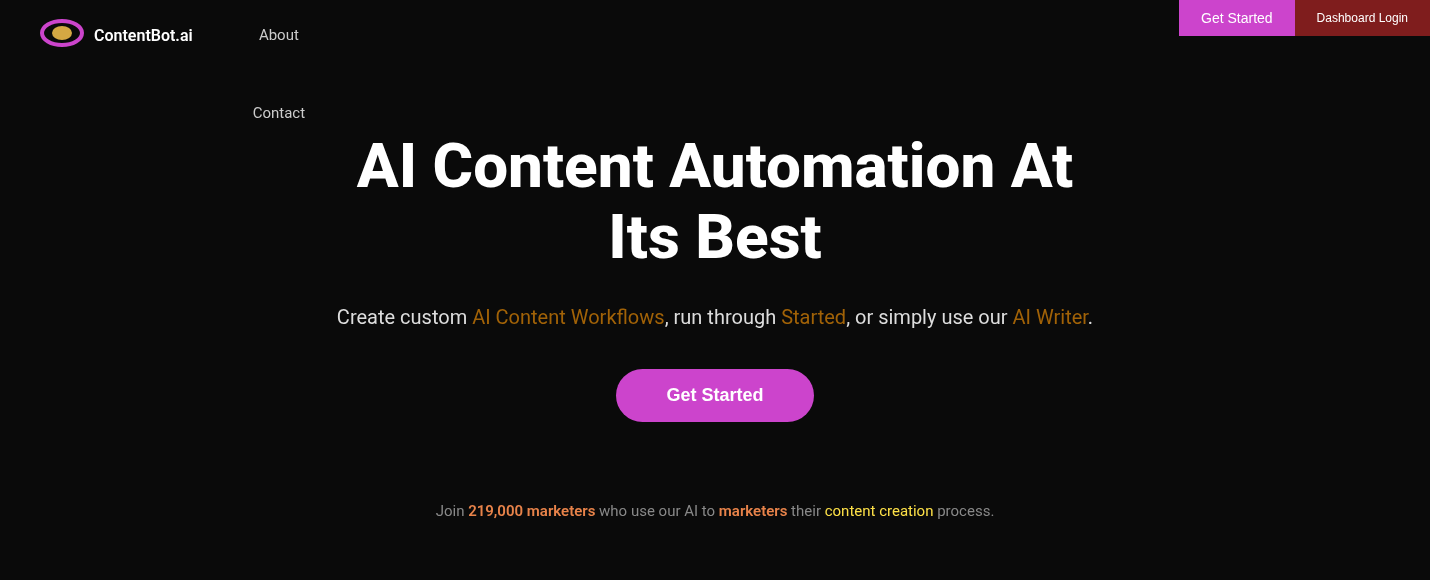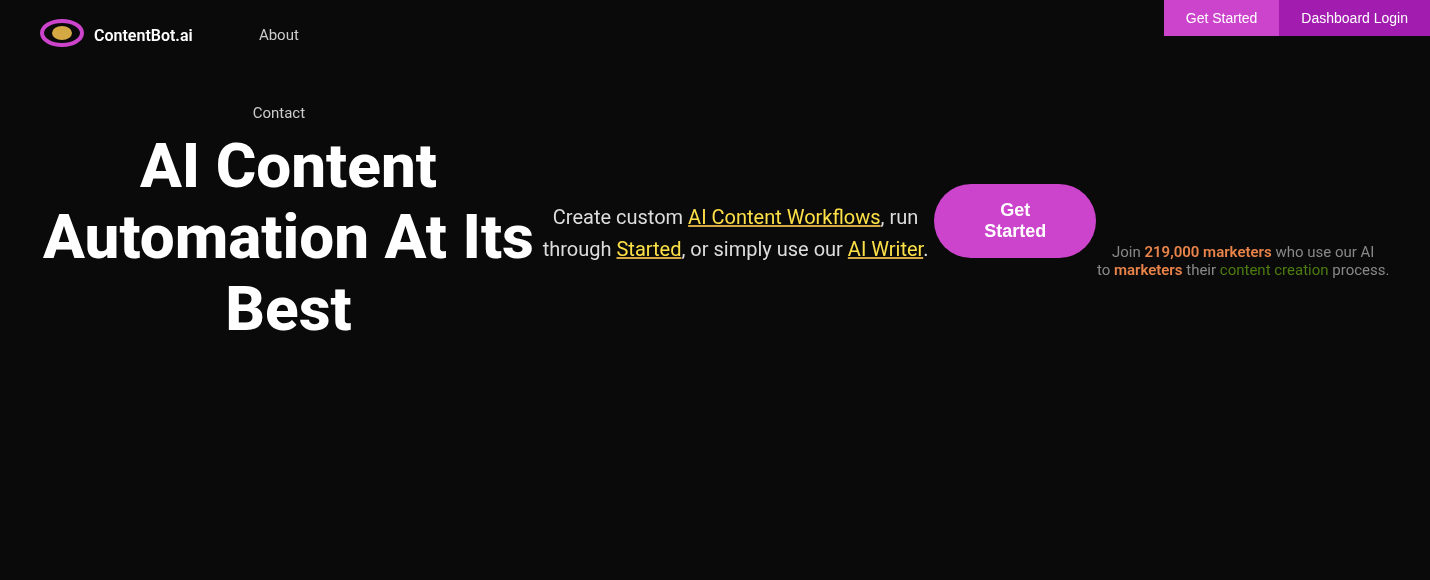--- a/index.html
+++ b/index.html
@@ -69,33 +69,34 @@
       color: #ffffff;
       border: none;
       padding: 8px 22px;
       font-size: 14px;
       font-weight: 500;
       cursor: pointer;
       height: 36px;
     }
 
     .btn-dashboard-login {
-      background-color: #a21caf;
+      background-color: #7f1d1d;
       color: #ffffff;
       border: none;
       padding: 8px 22px;
-      font-size: 14px;
+      font-size: 12px;
       font-weight: 500;
       cursor: pointer;
       height: 36px;
       white-space: nowrap;
     }
 
     .hero {
       display: flex;
+      flex-direction: column;
       align-items: center;
       justify-content: center;
       padding: 60px 40px 40px;
       text-align: center;
     }
 
     .hero-title {
       font-size: 62px;
       font-weight: 800;
       color: #ffffff;
@@ -105,23 +106,22 @@
     }
 
     .hero-subtitle {
       font-size: 20px;
       color: #dddddd;
       margin-bottom: 36px;
       line-height: 1.6;
     }
 
     .hero-subtitle .underline-link {
-      text-decoration: underline;
       text-decoration-color: #d4a843;
-      color: #fde047;
+      color: #a16207;
       cursor: pointer;
     }
 
     .btn-get-started-hero {
       background-color: #cc44cc;
       color: #ffffff;
       border: none;
       padding: 16px 50px;
       font-size: 18px;
       font-weight: 600;
@@ -135,21 +135,21 @@
       color: #888888;
       margin-top: 20px;
     }
 
     .social-proof .highlight-orange {
       color: #e8834a;
       font-weight: 600;
     }
 
     .social-proof .highlight-teal {
-      color: #4d7c0f;
+      color: #fde047;
     }
 
     
     .logo-oval {
       display: inline-block;
     }
   </style>
 </head>
 <body>
 

